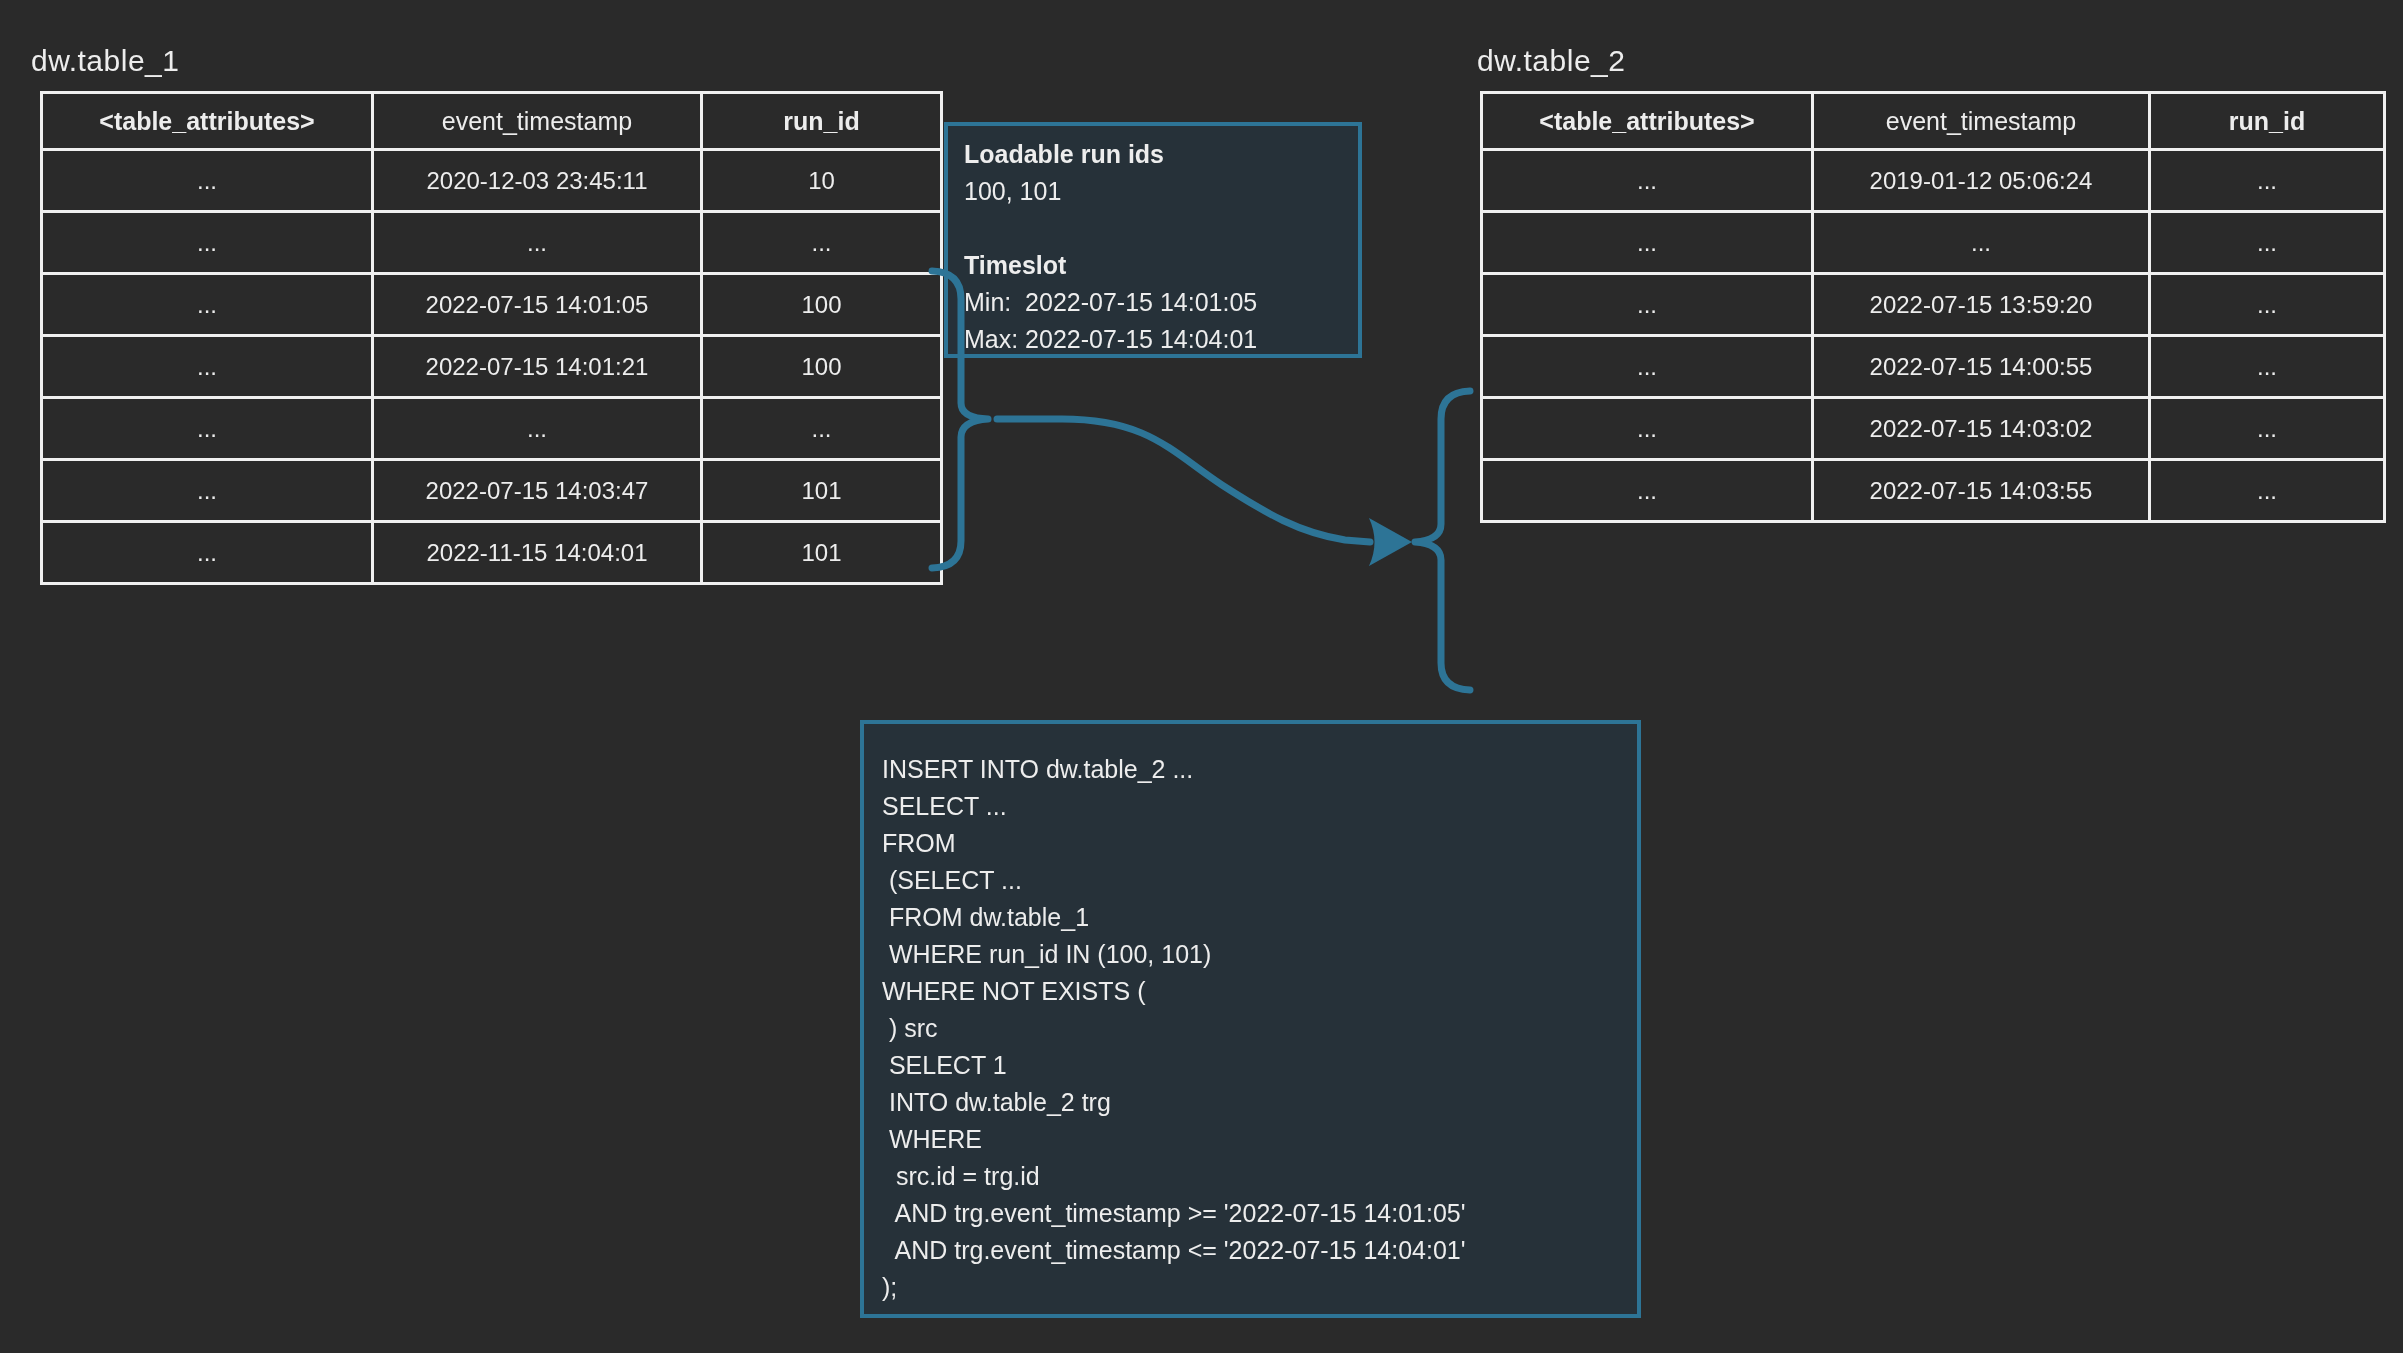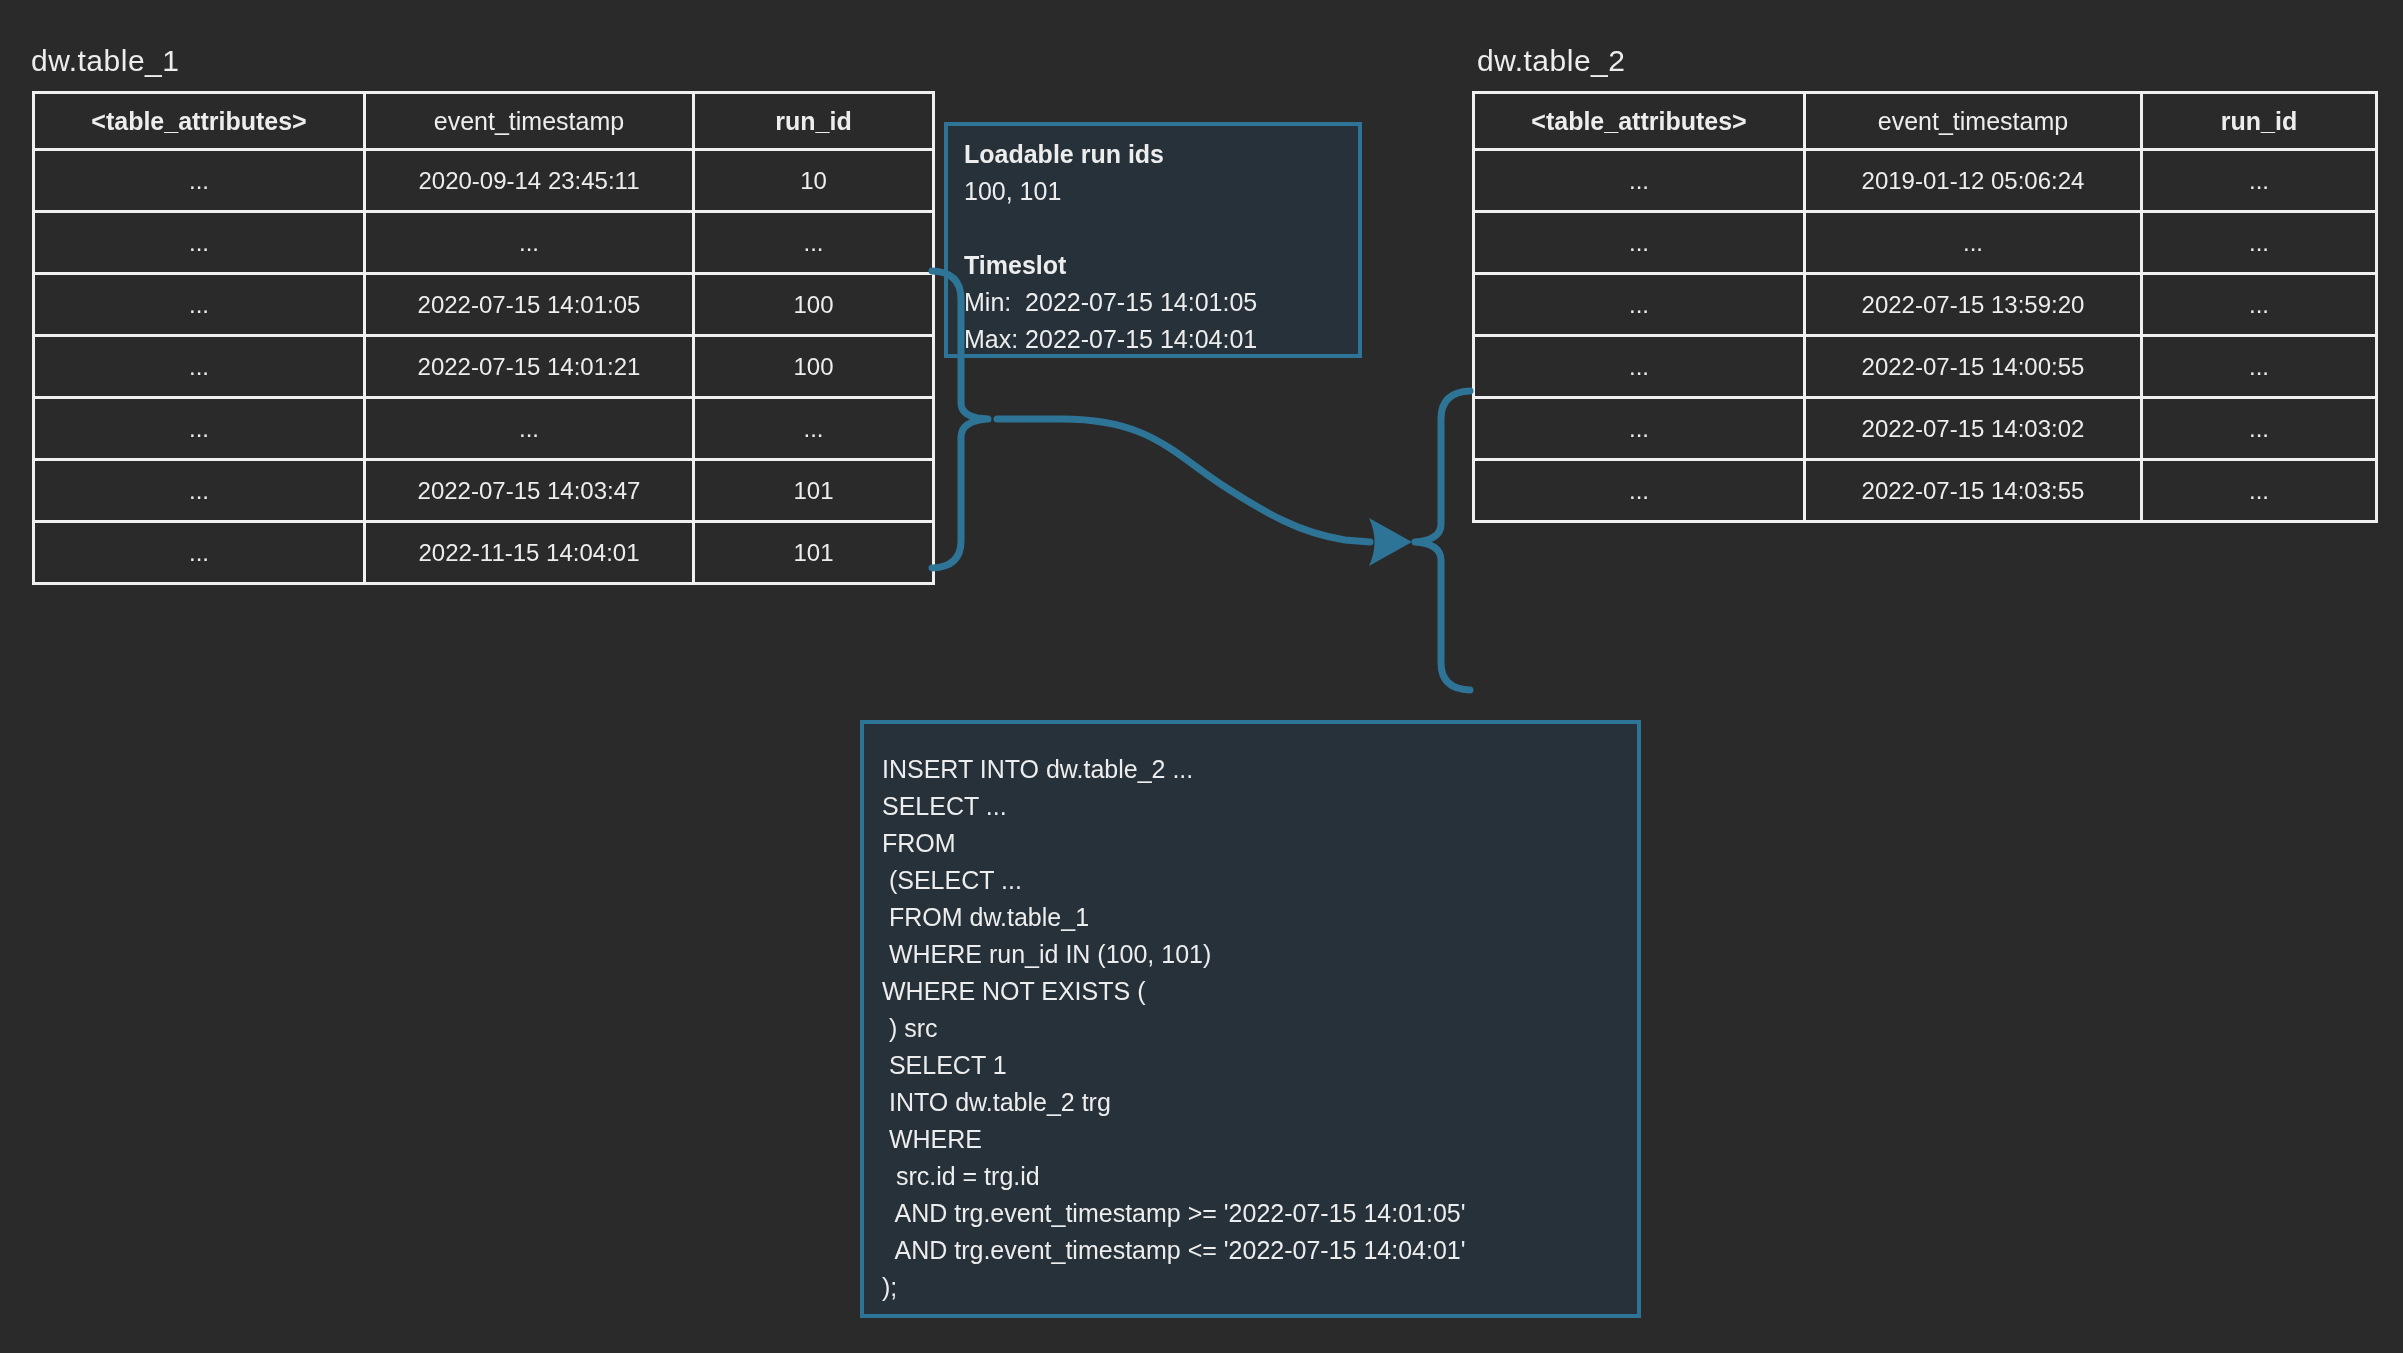--- a/index.html
+++ b/index.html
@@ -6,21 +6,21 @@
   .canvas{
     position:relative;width:2403px;height:1353px;overflow:hidden;
     background:var(--bg,#2a2a2a);
     font-family:"Liberation Sans",sans-serif;
     color:var(--text,#ededed);
   }
   .tbl-title{
     position:absolute;font-size:30px;letter-spacing:0.5px;color:var(--text);
   }
   table.dtable{
-    position:absolute;border-collapse:collapse;table-layout:fixed;
+    position:absolute;border-collapse:collapse;table-layout:fixed;margin-left:8px;
   }
   .dtable th,.dtable td{
     border:3px solid var(--line,#f0f0f0);
     text-align:center;vertical-align:middle;
     color:var(--text);overflow:hidden;white-space:nowrap;
   }
   .dtable th{height:52px;font-size:25px;font-weight:normal;}
   .dtable th.b{font-weight:bold;}
   .dtable td{height:57px;font-size:24px;font-weight:normal;}
   .bluebox{
@@ -53,21 +53,21 @@
     <thead>
       <tr>
         <th class="b">&lt;table_attributes&gt;</th>
         <th>event_timestamp</th>
         <th class="b">run_id</th>
       </tr>
     </thead>
     <tbody>
       <tr>
         <td>...</td>
-        <td>2020-09-14 23:45:11</td>
+        <td>2020-12-03 23:45:11</td>
         <td>10</td>
       </tr>
       <tr>
         <td>...</td>
         <td>...</td>
         <td>...</td>
       </tr>
       <tr>
         <td>...</td>
         <td>2022-07-15 14:01:05</td>

